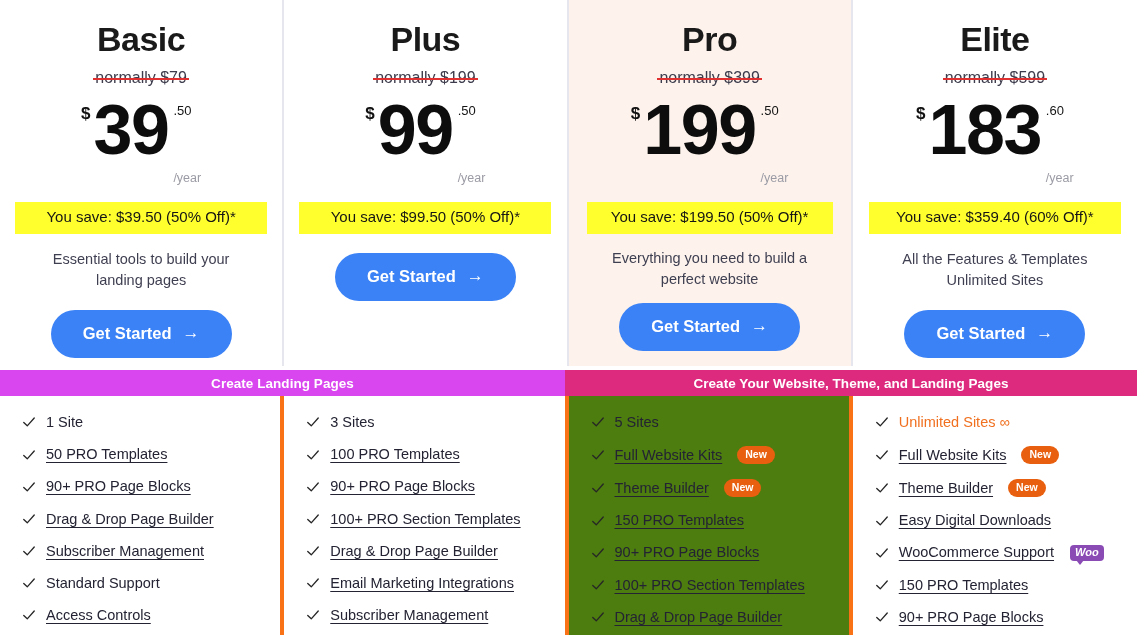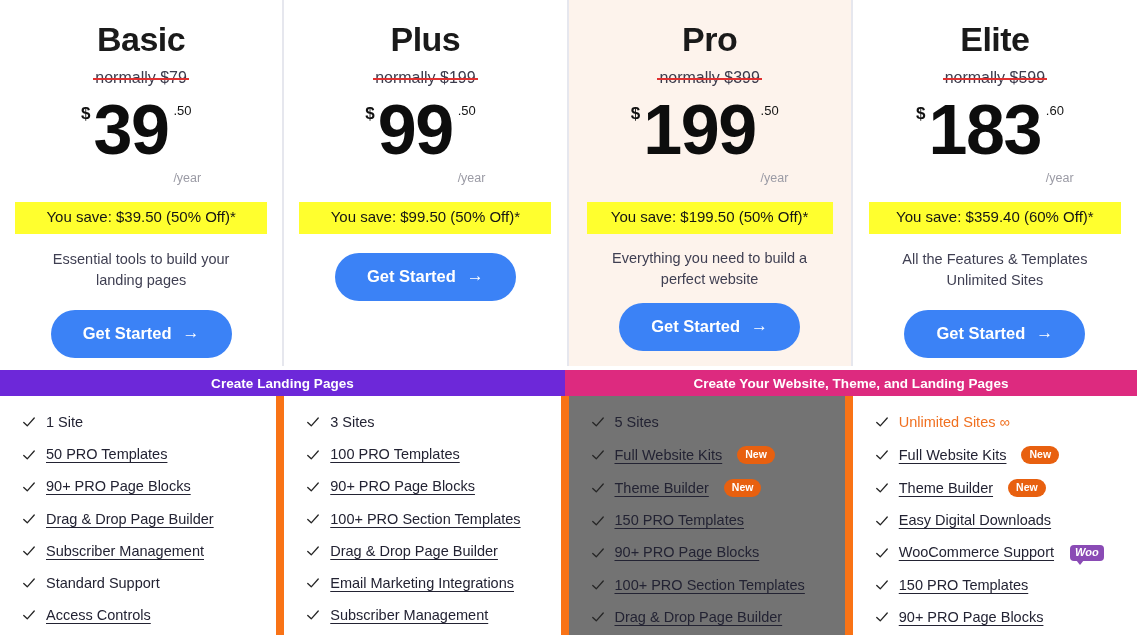--- a/index.html
+++ b/index.html
@@ -168,42 +168,42 @@
   .banner {
     height: 26px;
     display: flex;
     align-items: center;
     justify-content: center;
     color: #ffffff;
     font-size: 13.5px;
     font-weight: 700;
     letter-spacing: 0.05px;
   }
-  .banner-landing { flex: 0 0 565px; background: #6d28d9; }
+  .banner-landing { flex: 0 0 565px; background: #d946ef; }
   .banner-website { flex: 1 1 auto; background: #dd2a7f; }
 
   
   .features-row {
     position: relative;
     display: flex;
     width: 1137px;
     height: 239px;
     overflow: hidden;
   }
   .feat-col {
     flex: 0 0 284.25px;
     width: 284.25px;
     height: 239px;
     padding: 18px 14px 0 22px;
     background: #ffffff;
-    border-right: 8px solid #f97316;
+    border-right: 4px solid #f97316;
     overflow: hidden;
   }
   .feat-col:last-child { border-right: none; }
-  .feat-col.featured { background: #737373; }
+  .feat-col.featured { background: #4d7c0f; }
 
   .feat-item {
     display: flex;
     align-items: center;
     gap: 10px;
     margin-bottom: 15.5px;
     line-height: 1.15;
   }
   .check-icon {
     flex: 0 0 auto;

